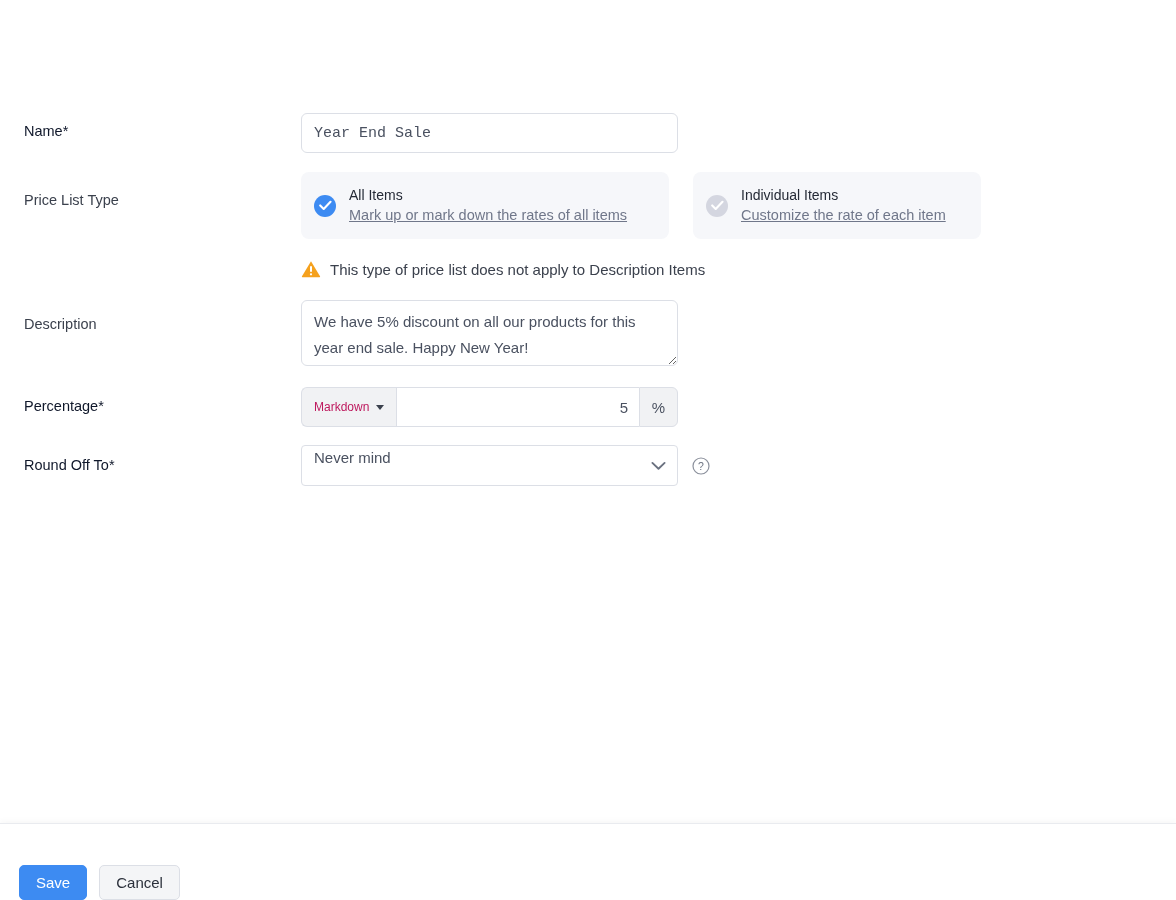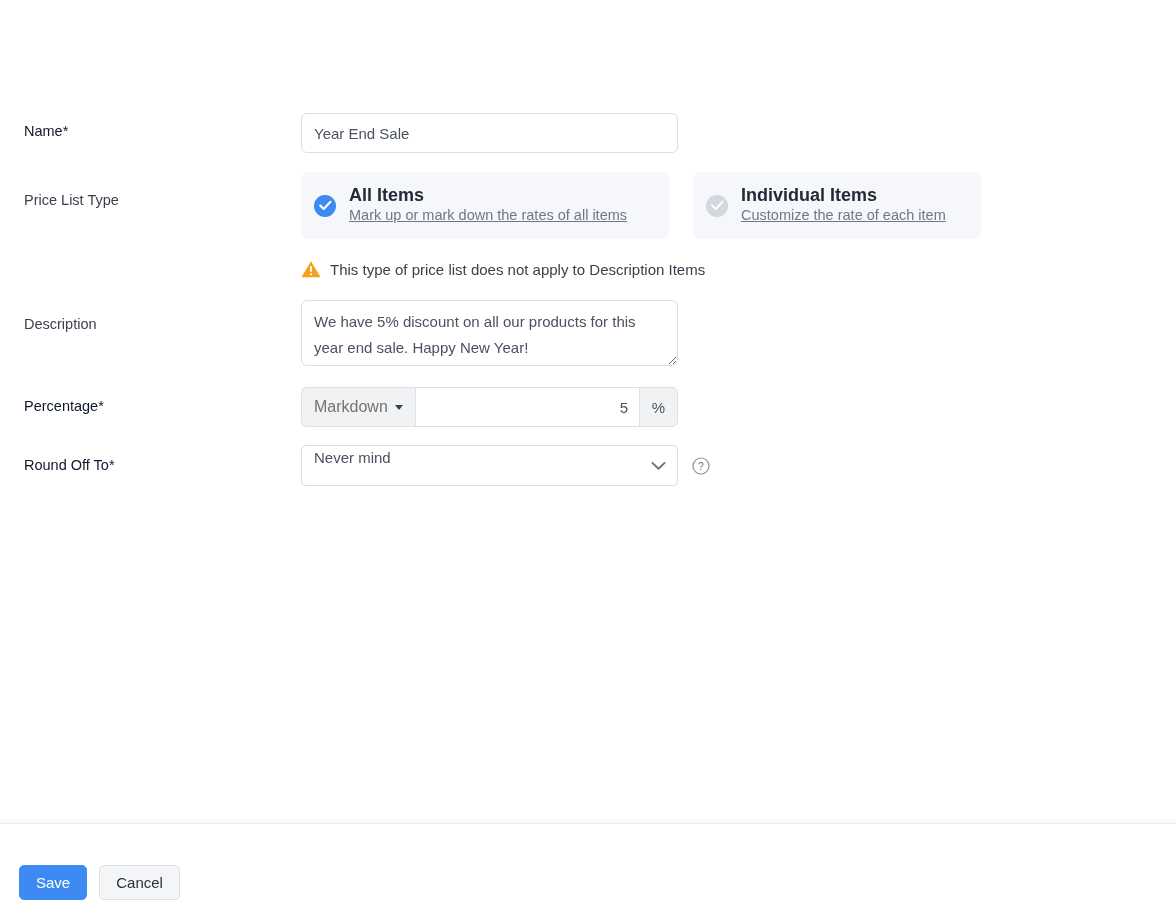--- a/index.html
+++ b/index.html
@@ -58,21 +58,21 @@
   .field { position: absolute; left: 301px; }
 
   
   .text-input {
     width: 377px;
     height: 40px;
     border: 1px solid #dcdfe6;
     border-radius: 6px;
     background: #ffffff;
     padding: 0 12px;
-    font-family: Liberation Sans, sans-serif;
+    font-family: Liberation Mono, monospace;
     font-size: 15px;
     color: #4a5160;
     outline: none;
   }
   .text-input::placeholder { color: #a9afbb; }
 
   
   .cards { position: absolute; left: 301px; display: flex; gap: 24px; }
   .card {
     position: relative;
@@ -90,21 +90,21 @@
     border-radius: 50%;
     flex: 0 0 22px;
     margin-right: 13px;
     display: flex; align-items: center; justify-content: center;
   }
   .card-check.on  { background: #3d8bf2; }
   .card-check.off { background: #d4d6e0; }
   .card-check svg { display: block; }
   .card-text { display: flex; flex-direction: column; justify-content: center; }
   .card-title {
-    font-size: 18px; font-weight: bold; color: #252a36;
+    font-size: 14px; font-weight: normal; color: #252a36;
     line-height: 19px;
   }
   .card-sub {
     font-size: 14.5px; color: #70778a; line-height: 21px; text-decoration: underline;
   }
 
   
   .note {
     position: absolute;
     left: 301px;
@@ -143,22 +143,22 @@
     width: 377px;
   }
   .ig-btn {
     display: flex; align-items: center; gap: 7px;
     background: #f1f2f4;
     border: 1px solid #dcdfe6;
     border-right: none;
     border-radius: 6px 0 0 6px;
     padding: 0 12px;
     font-family: "Liberation Sans", sans-serif;
-    font-size: 16px;
-    color: #737373;
+    font-size: 12px;
+    color: #be185d;
     cursor: pointer;
     white-space: nowrap;
   }
   .caret {
     width: 0; height: 0;
     border-left: 4.5px solid transparent;
     border-right: 4.5px solid transparent;
     border-top: 5px solid #3b414d;
   }
   .ig-input {

